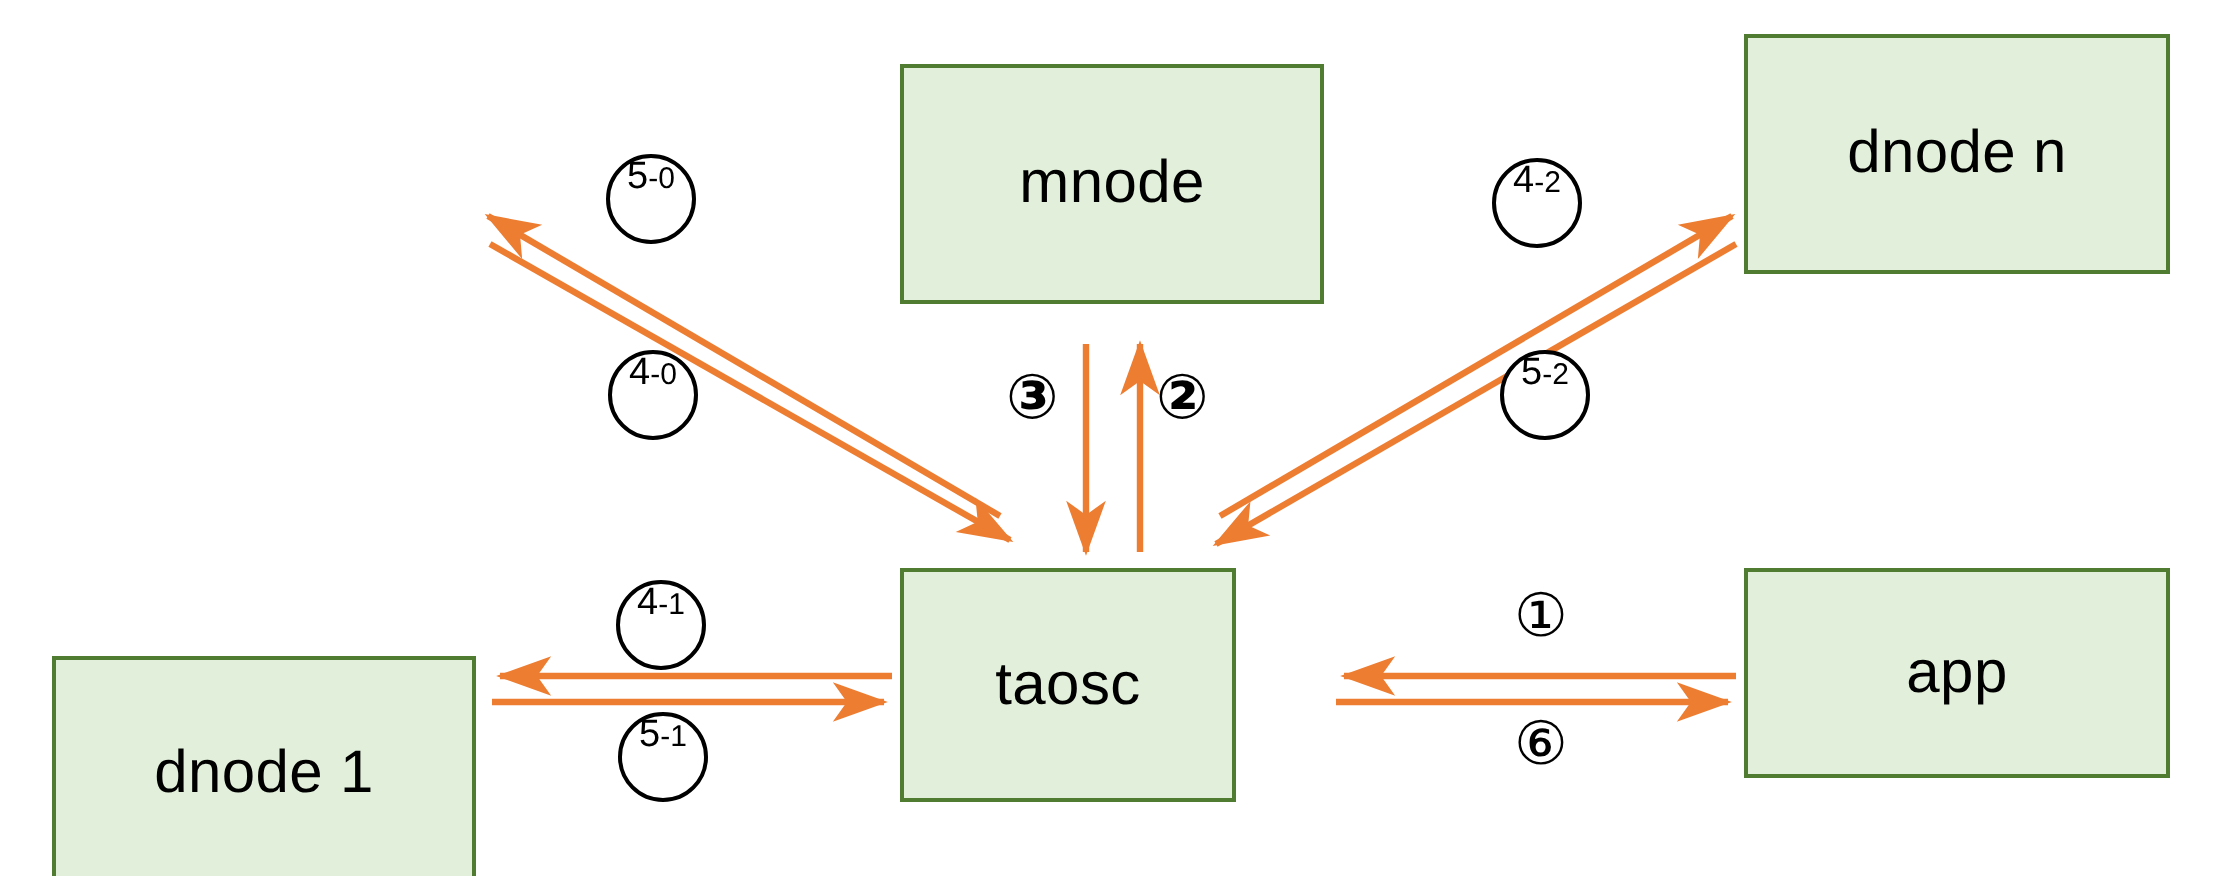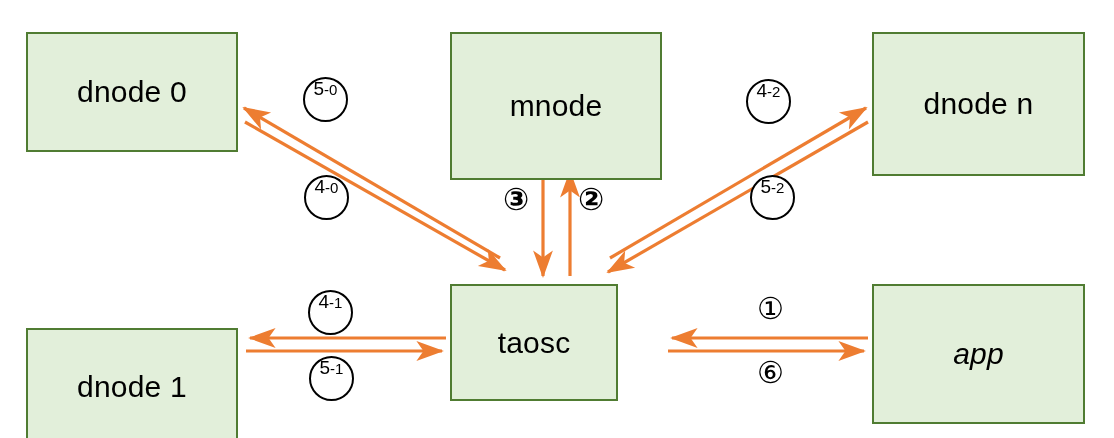--- a/index.html
+++ b/index.html
@@ -107,41 +107,38 @@
       <line x1="446" y1="338" x2="250" y2="338" marker-end="url(#ah)"></line>
 
       <line x1="246" y1="351" x2="442" y2="351" marker-end="url(#ah)"></line>
 
       <line x1="868" y1="338" x2="672" y2="338" marker-end="url(#ah)"></line>
 
       <line x1="668" y1="351" x2="864" y2="351" marker-end="url(#ah)"></line>
     </g>
   </svg>
 
-  <div class="node-box" style="left:26px; top:32px; width:212px; height:120px;">
-    <span class="node-label">dnode 0</span>
-  </div>
 
-  <div class="node-box" style="left:450px; top:32px; width:212px; height:148px;">
+  <div class="node-box" style="left:450px; top:32px; width:212px; height:120px;">
     <span class="node-label">mnode</span>
   </div>
 
-  <div class="node-box" style="left:872px; top:32px; width:213px; height:144px;">
+  <div class="node-box" style="left:872px; top:17px; width:213px; height:120px;">
     <span class="node-label">dnode n</span>
   </div>
 
   <div class="node-box" style="left:26px; top:284px; width:212px; height:117px;margin-top:44px;">
     <span class="node-label">dnode 1</span>
   </div>
 
   <div class="node-box" style="left:450px; top:284px; width:168px; height:117px;">
     <span class="node-label">taosc</span>
   </div>
 
-  <div class="node-box" style="left:872px; top:284px; width:213px; height:140px;font-style:italic;">
+  <div class="node-box" style="left:872px; top:284px; width:213px; height:105px;">
     <span class="node-label">app</span>
   </div>
 
   <div class="edge-badge" style="left:303px; top:77px; width:45px; height:45px;">
     <span class="major">5</span>
     <span class="minor">-0</span>
   </div>
 
   <div class="edge-badge" style="left:304px; top:175px; width:45px; height:45px;">
     <span class="major">4</span>

